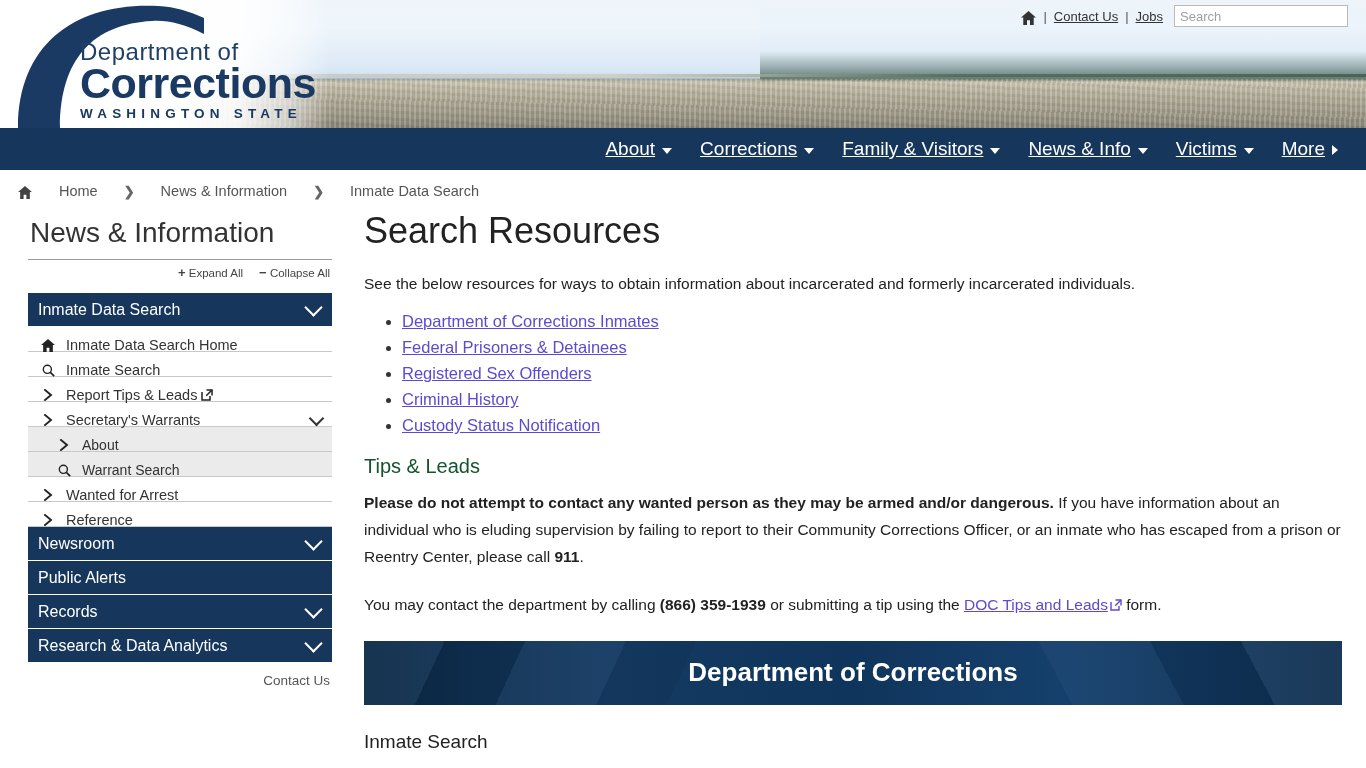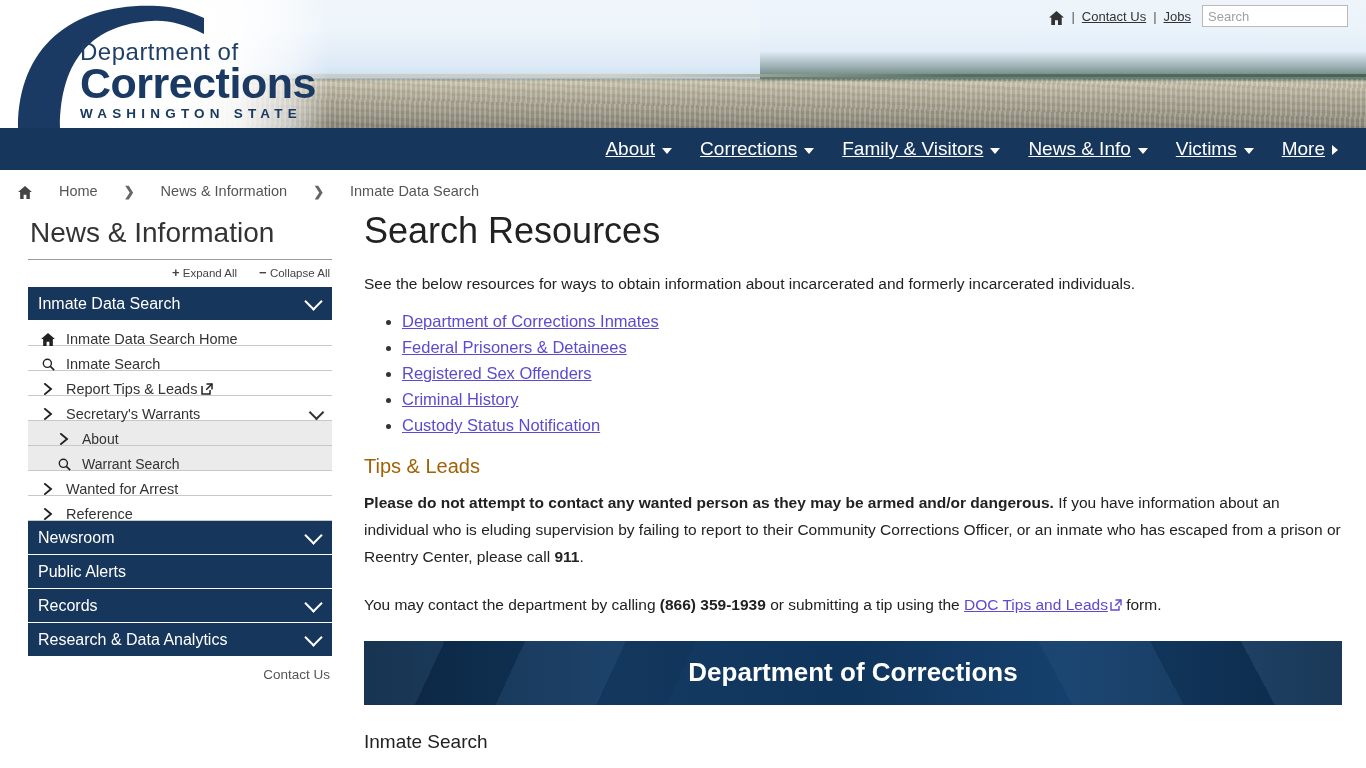--- a/index.html
+++ b/index.html
@@ -101,21 +101,21 @@
     gap: 7px;
     font-size: 13px;
     color: #333;
     z-index: 5;
   }
   .utility a { color: #333; text-decoration: underline; }
   .utility .sep { color: #555; }
   .home-icon { display: inline-block; width: 15px; height: 14px; position: relative; top: 2px; }
   .search-box {
     display: flex; align-items: center;
-    width: 146px; height: 22px;
+    width: 174px; height: 22px;
     border: 1px solid #b9b9b9;
     background: #fff;
     margin-left: 4px;
   }
   .search-box input {
     flex: 1; border: 0; outline: 0; height: 20px;
     font-size: 13px; padding: 0 5px;
     color: #444;
     font-family: "Liberation Sans", sans-serif;
     background: transparent;
@@ -186,22 +186,22 @@
     font-size: 28px;
     color: #333;
     font-weight: 400;
     padding: 8px 0 10px 2px;
     border-bottom: 1px solid #9b9b9b;
     margin: 0;
   }
   .sb-expand {
     display: flex;
     justify-content: flex-end;
-    gap: 22px;
-    padding: 5px 2px 7px 0;
+    gap: 16px;
+    padding: 5px 2px 13px 0;
     font-size: 11.5px;
     color: #444;
   }
   .sb-expand span.lbl { cursor: pointer; }
   .sb-expand .pm { font-weight: 700; font-size: 13px; }
 
   .sb-section {
     background: #16365c;
     color: #ffffff;
     font-size: 16px;
@@ -272,21 +272,21 @@
   }
   ul.reslist li { margin-bottom: 7px; }
   ul.reslist a {
     color: #5c4ad1;
     font-size: 16.5px;
     text-decoration: underline;
   }
   .h2 {
     font-size: 20px;
     font-weight: 400;
-    color: #a16207;
+    color: #14532d;
     margin: 0 0 12px 0;
   }
   .para {
     font-size: 15.5px;
     color: #222;
     line-height: 1.72;
     margin: 0 0 22px 0;
   }
   .para b { font-weight: 700; }
   .para a { color: #5c4ad1; text-decoration: underline; }

